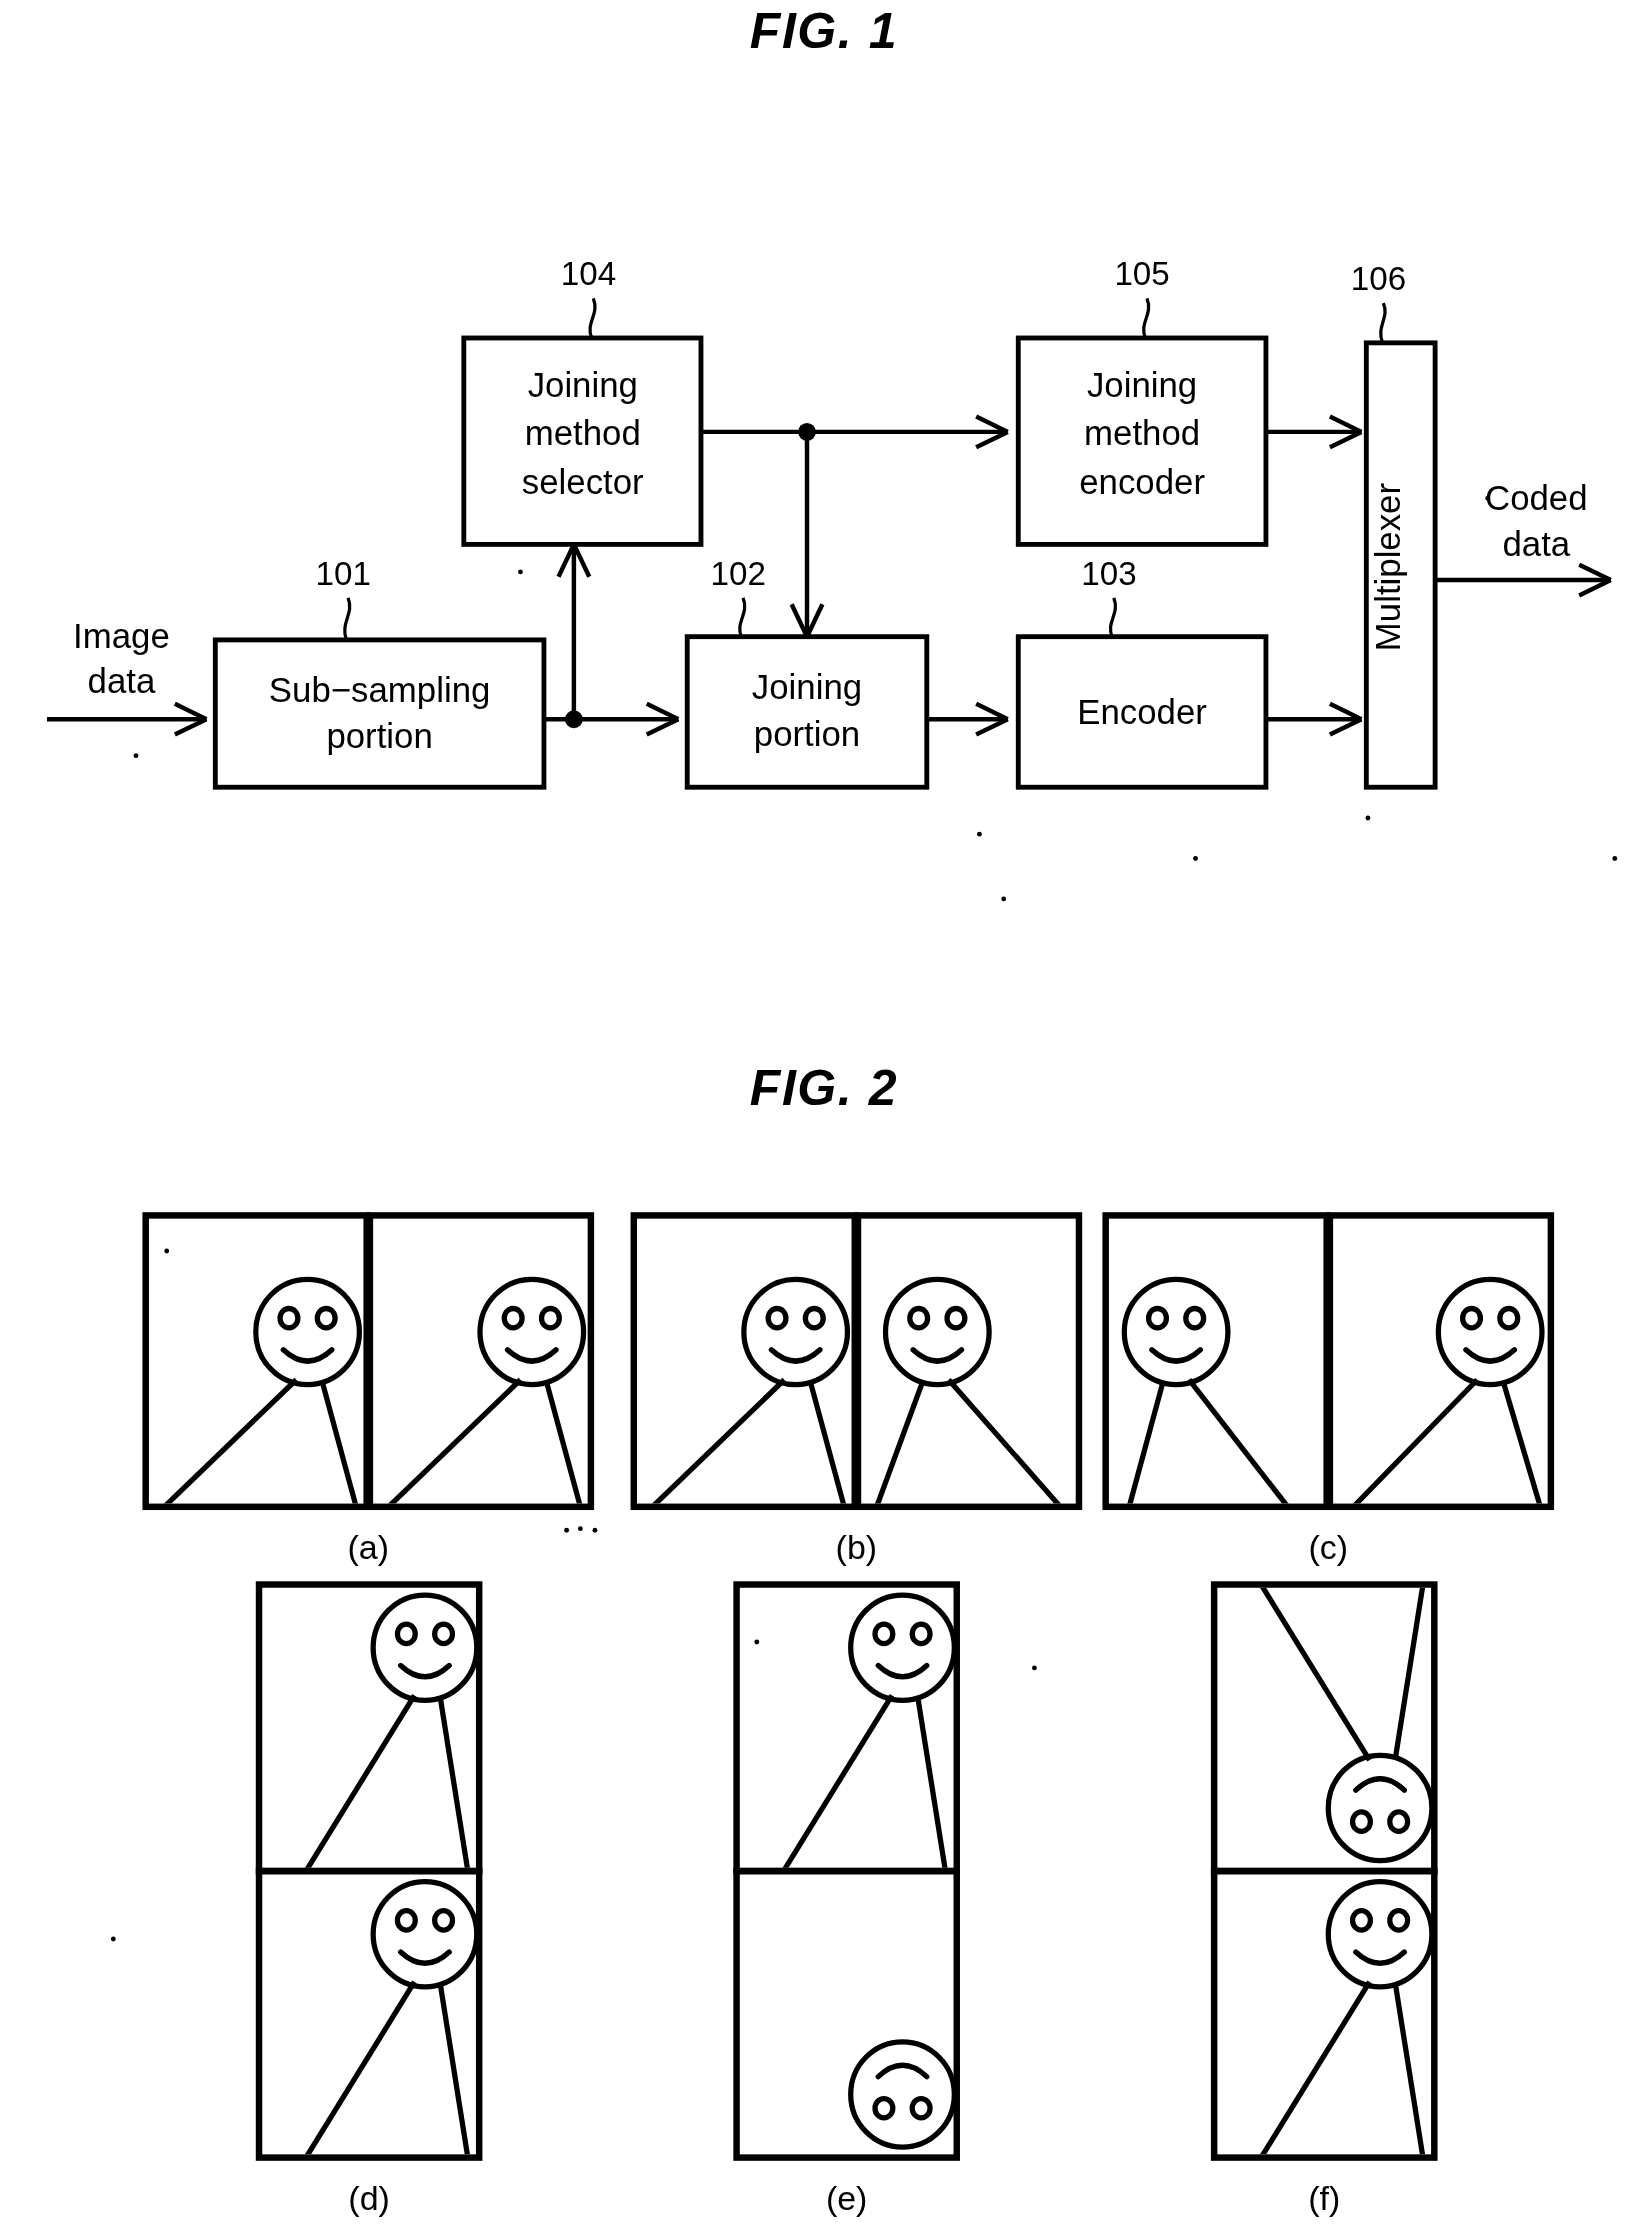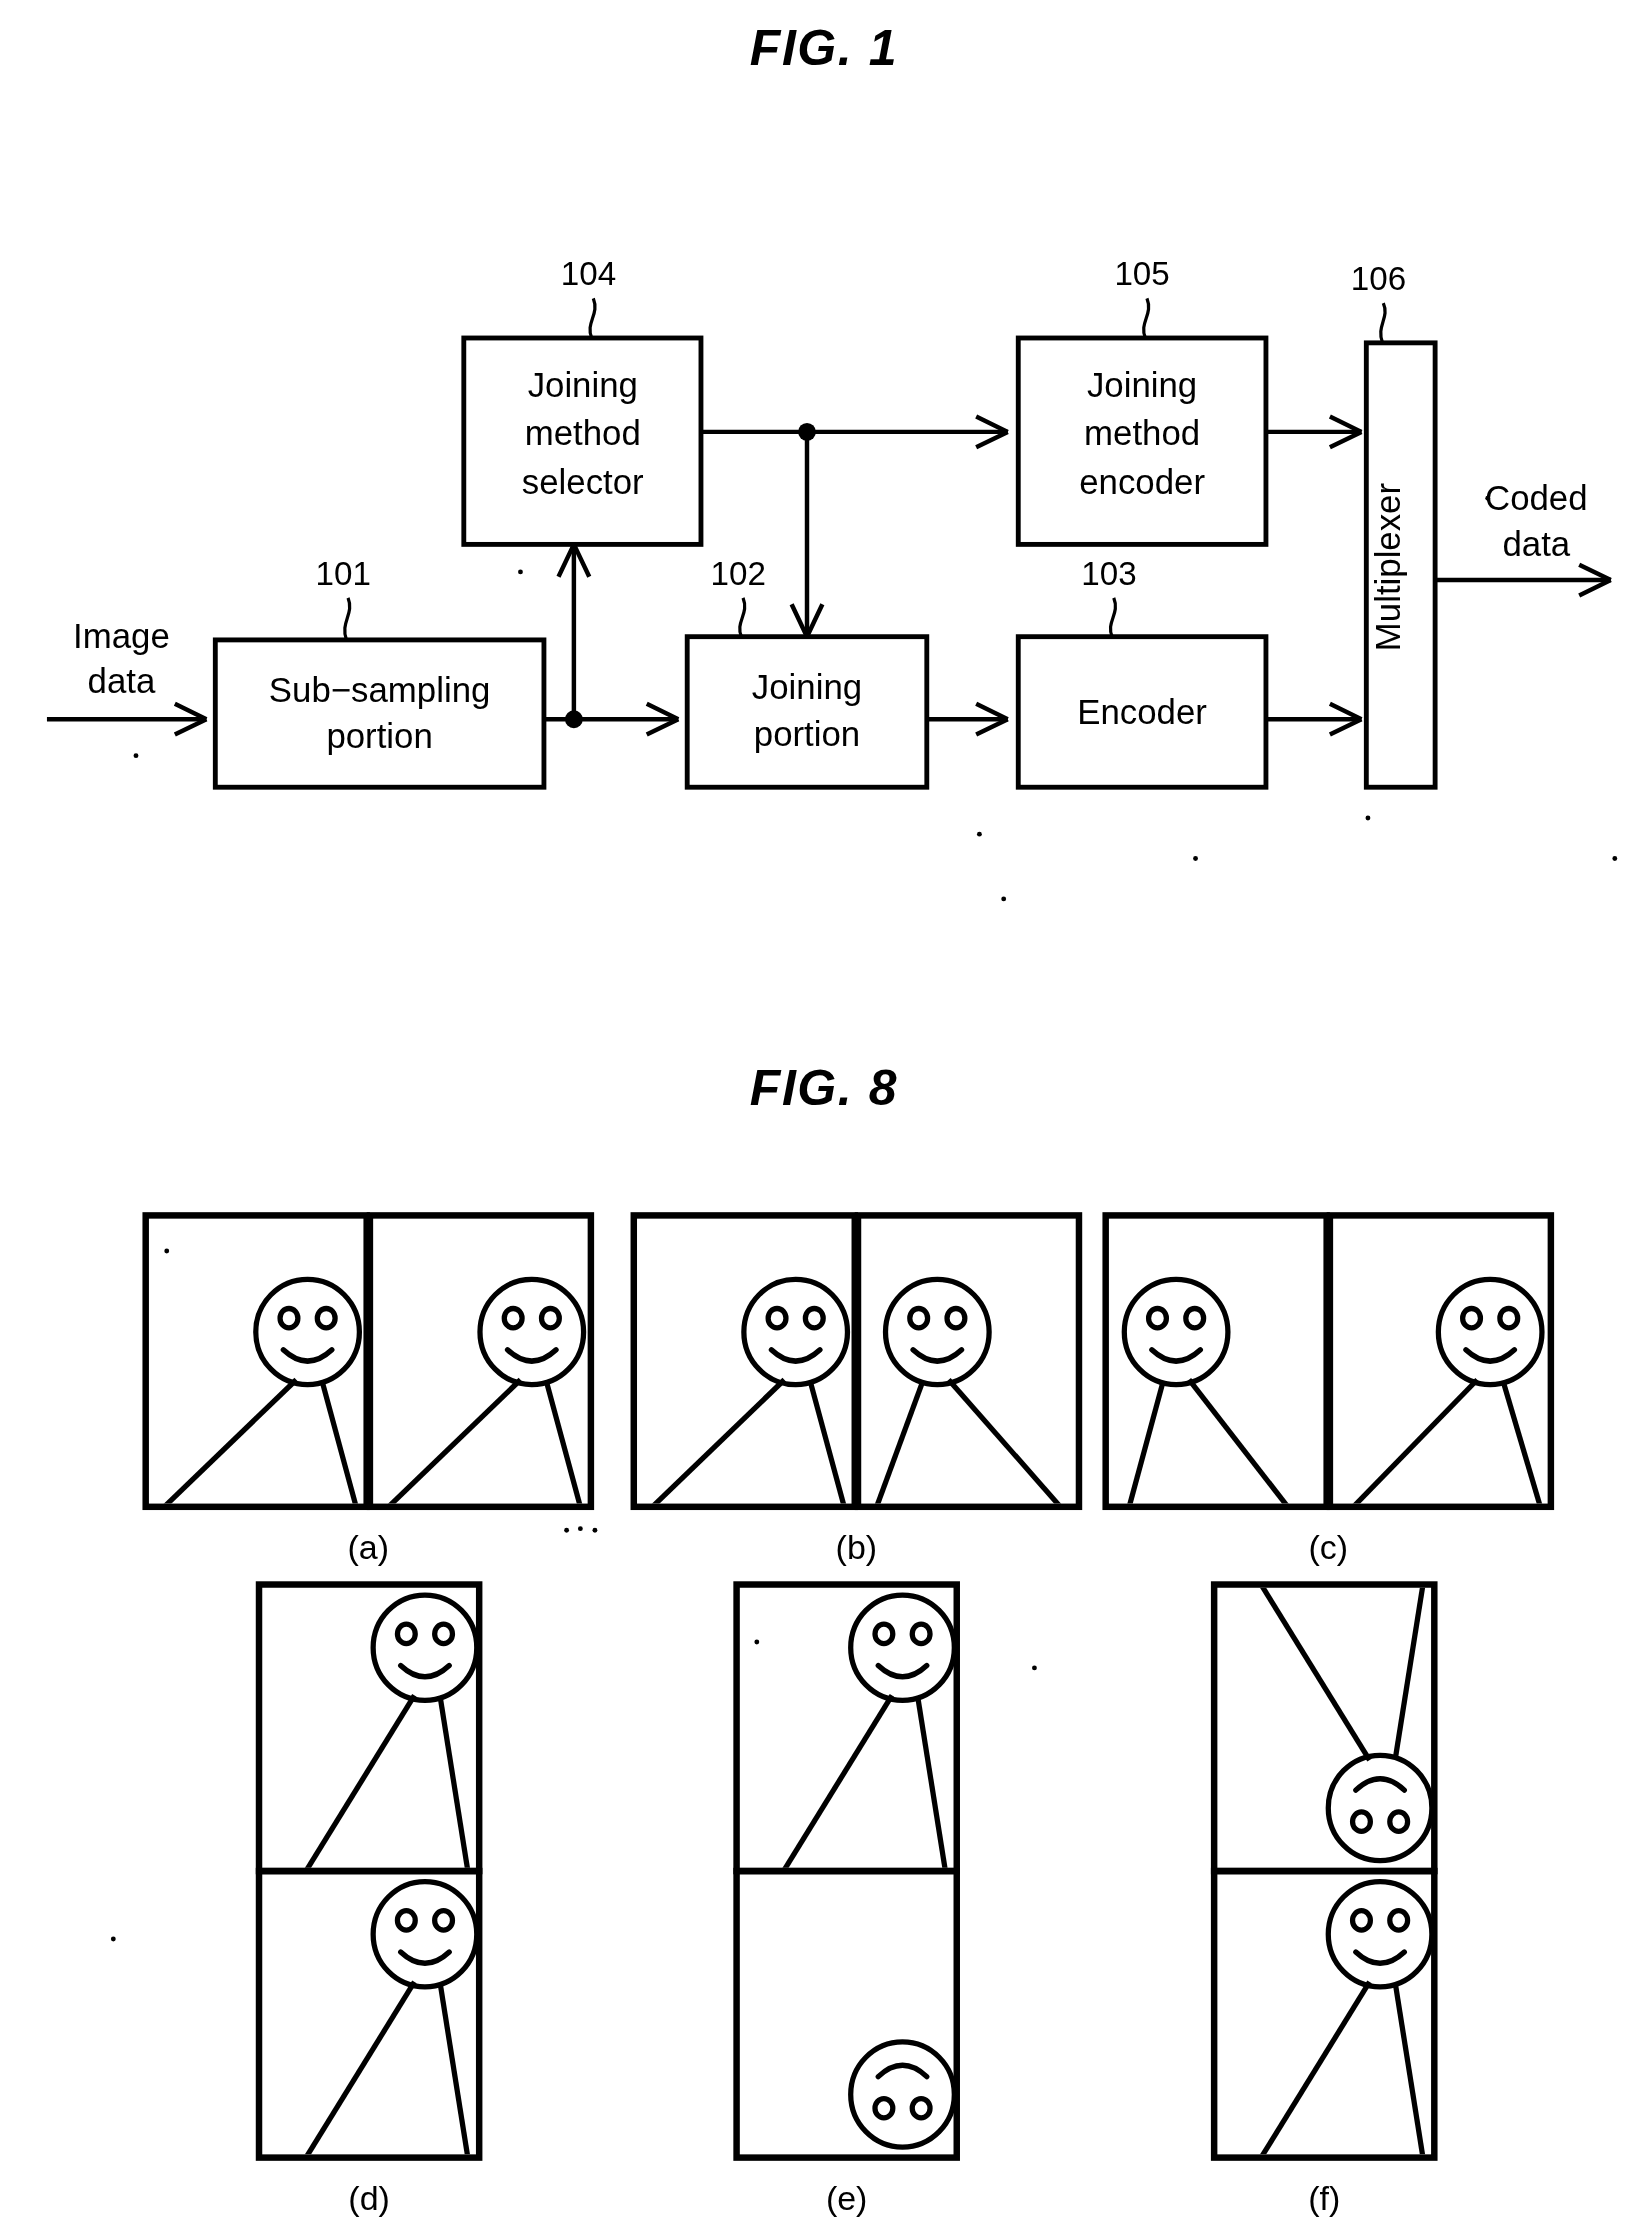--- a/index.html
+++ b/index.html
@@ -22,21 +22,21 @@
   .fig-title {
     position: absolute;
     width: 100%;
     text-align: center;
     font-weight: bold;
     font-style: italic;
     font-size: 50px;
     letter-spacing: 1.6px;
     font-family: "Liberation Sans", sans-serif;
   }
-  #fig1-title { top: 19px; }
+  #fig1-title { top: 2px; }
   #fig2-title { top: 1059px; }
 
   svg.sheet {
     position: absolute;
     left: 0;
     top: 0;
     width: 1648px;
     height: 2239px;
     pointer-events: none;
   }
@@ -57,21 +57,21 @@
   .facepart { fill: none; stroke: #000; stroke-width: 6.5; stroke-linecap: round; }
   .body { fill: none; stroke: #000; stroke-width: 6.5; stroke-linecap: butt; }
   .speck { fill: #000; }
 </style>
 </head>
 <body>
 
 <div class="page">
 
   <div class="fig-title" id="fig1-title">FIG.  1</div>
-  <div class="fig-title" id="fig2-title">FIG.  8</div>
+  <div class="fig-title" id="fig2-title">FIG.  2</div>
 
   <svg class="sheet" viewBox="0 0 2036 2765">
 
     <g>
 
       <g>
         <line class="wire" x1="58" y1="888" x2="255" y2="888"></line>
         <path d="M255 888 L216 869 M255 888 L216 907" class="wire"></path>
       </g>
 

